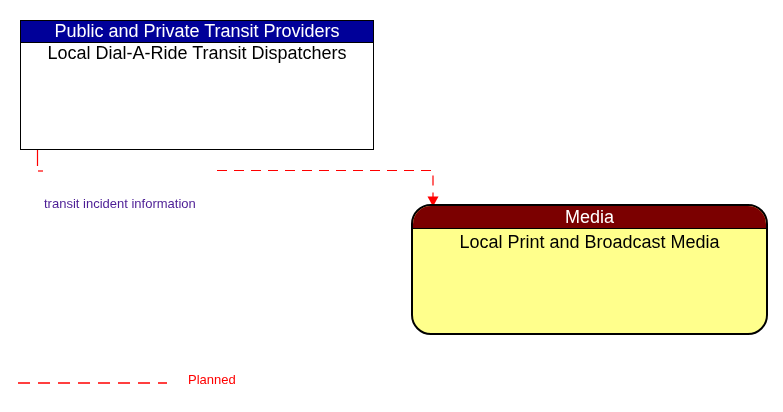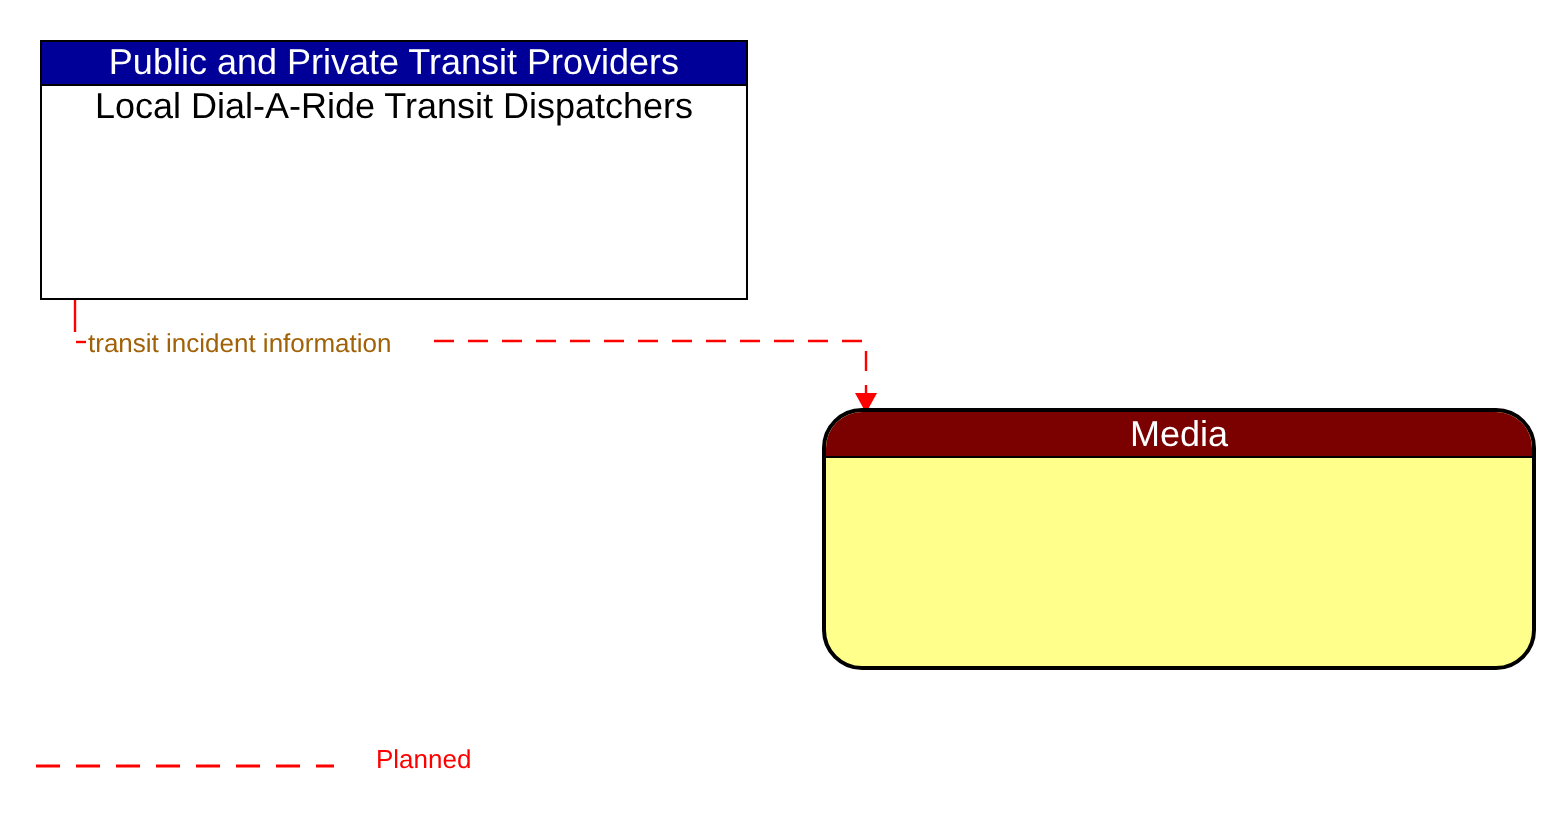--- a/index.html
+++ b/index.html
@@ -108,21 +108,22 @@
 
     <line x1="38" y1="171" x2="43" y2="171" stroke-width="1.2" style="stroke: rgb(255, 0, 0);"></line>
 
     <polyline points="217,170.5 433,170.5 433,197" fill="none" stroke-width="1.2" stroke-dasharray="10 7" style="stroke: rgb(255, 0, 0);"></polyline>
 
     <polygon points="427.5,196.5 438.5,196.5 433,206.5" style="fill: rgb(255, 0, 0);"></polygon>
 
     <line x1="18" y1="383" x2="167" y2="383" stroke-width="1.5" stroke-dasharray="12 8" style="stroke: rgb(255, 0, 0);"></line>
   </svg>
 
-  <div class="flow-label" style="color: #a16207;">transit incident information</div>
+  <div class="flow-label" style="color: #4c1d95; margin-top: 32px;">transit incident information</div>
 
   <div class="entity entity-round" style="background-color: rgb(255, 255, 140);">
     <div class="entity-header" style="background-color: rgb(123, 0, 0); color: rgb(255, 255, 255);">Media</div>
+    <div class="entity-member" style="color: rgb(0, 0, 0);">Local Print and Broadcast Media</div>
   </div>
 
   <div class="legend-label" style="color: rgb(255, 0, 0);">Planned</div>
 
 </div>
 
 </body></html>

